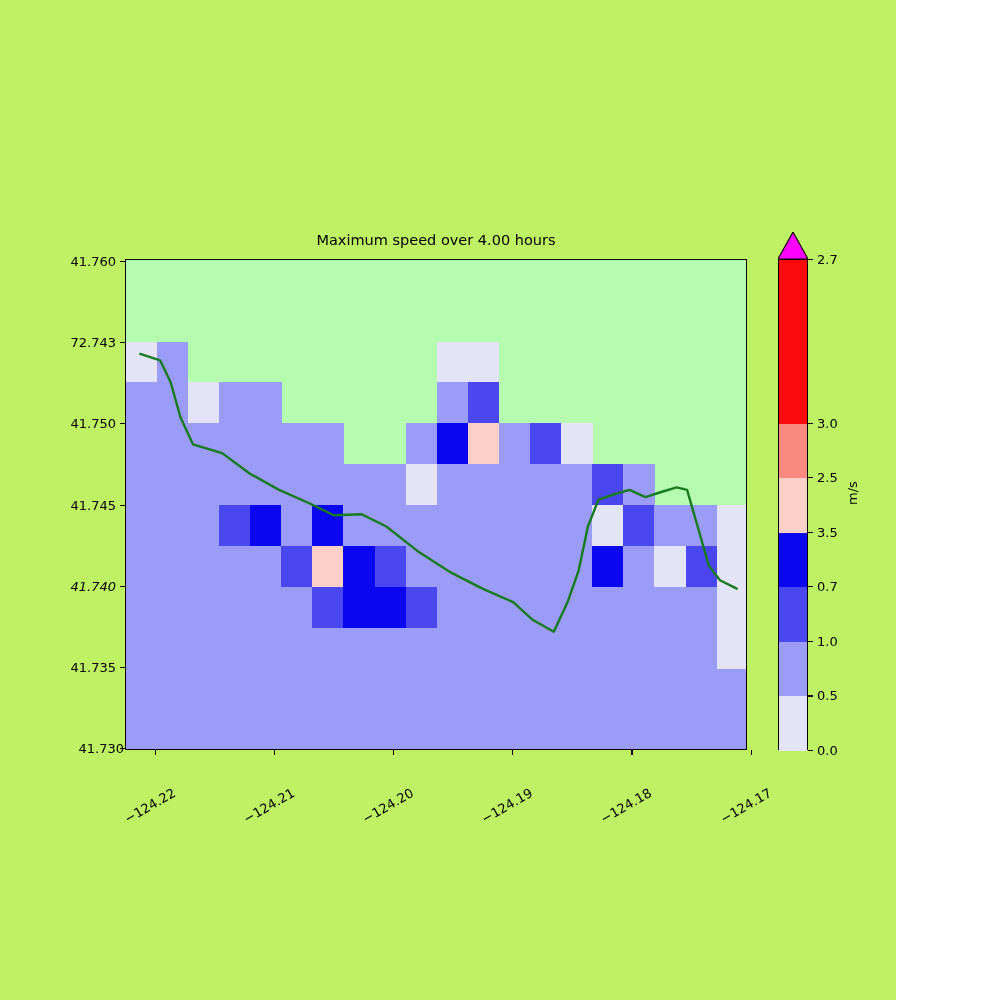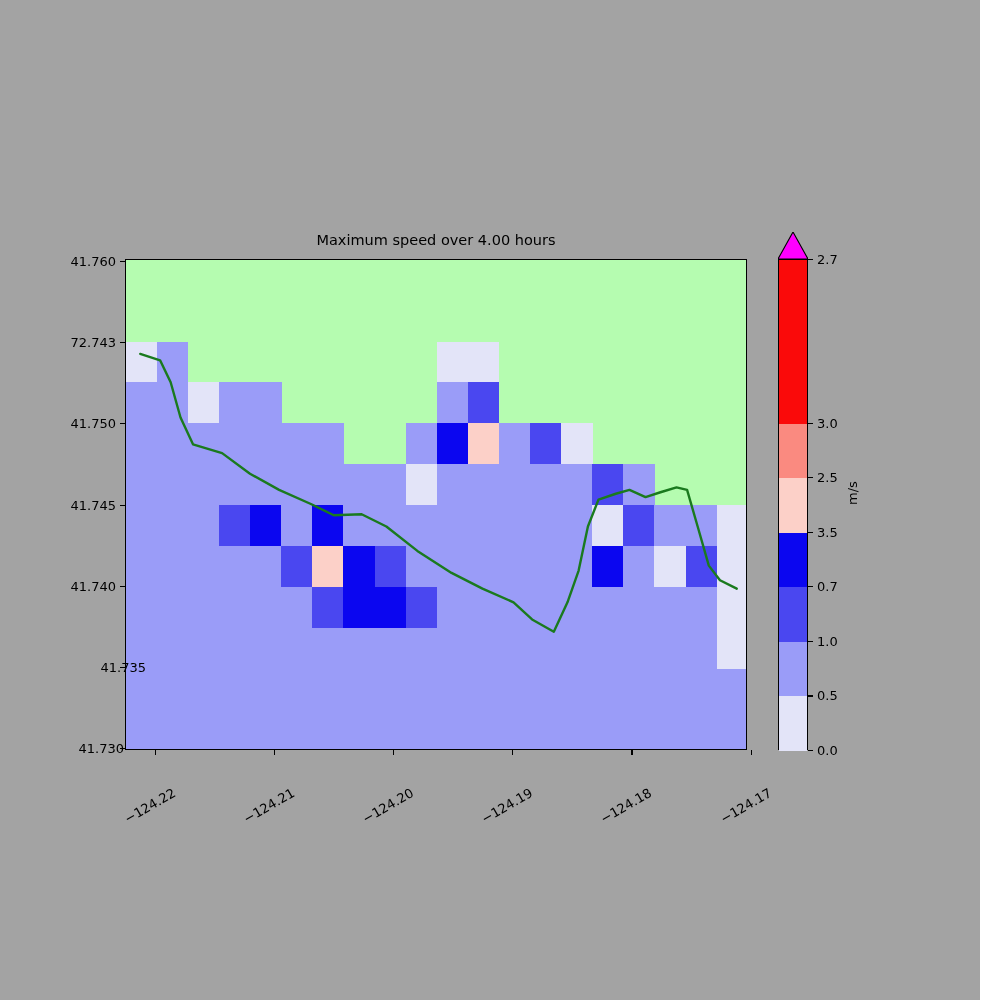--- a/index.html
+++ b/index.html
@@ -1,17 +1,17 @@
 <!DOCTYPE html>
 <html><head>
 <meta charset="utf-8">
 <style>
   html,body{margin:0;padding:0;background:#ffffff;}
   body{width:1000px;height:1000px;font-family:"DejaVu Sans",sans-serif;overflow:hidden;}
-  #stage{position:relative;width:980px;height:1000px;background:#a3a3a3;}
+  #stage{position:relative;width:896px;height:1000px;background:#bef264;}
 
   
   #plot-title{
     position:absolute;left:125px;top:232px;width:622px;
     text-align:center;font-size:14.5px;color:#000;
     font-family:"DejaVu Sans",sans-serif;
   }
 
   
   #axes{
@@ -224,23 +224,23 @@
       </div>
     <svg id="coast-layer" viewBox="0 0 622 491" preserveAspectRatio="none">
       <polyline id="coast-path" fill="none" stroke="#1a7a1e" stroke-width="2.4" stroke-linejoin="round" stroke-linecap="round" points="14.3,94.3 34.2,100.7 44.8,122.8 54.7,158.1 67.2,185.1 96.4,193.9 124.4,214.6 153.6,230.8 186.6,245.5 208.4,256.3 236.4,255.3 261.2,267.6 292.3,292.1 326.6,314.2 357.6,330.0 388.8,343.7 407.4,360.9 429.2,373.2 442.9,343.7 454.1,311.8 463.4,267.6 474.0,240.6 491.4,234.7 505.1,230.8 521.2,238.1 536.2,233.2 552.3,228.3 562.9,230.8 573.5,267.6 584.7,306.9 595.9,321.6 612.7,330.0"></polyline>
     </svg>
   </div>
 
   <div id="ytick-layer">
       <div class="ytick-mark" style="top: 748.374px;"></div>
       <div class="ytick-label-wrap" style="top: 748.374px; padding-right: 9px; padding-left: 8px;">41.730</div>
       <div class="ytick-mark" style="top: 667.083px;"></div>
-      <div class="ytick-label-wrap" style="top: 667.083px; padding-right: 9px; padding-left: 30px;">41.735</div>
+      <div class="ytick-label-wrap" style="top: 667.083px; padding-right: 9px;">41.735</div>
       <div class="ytick-mark" style="top: 585.791px;"></div>
-      <div class="ytick-label-wrap" style="top: 585.791px; padding-right: 9px;">41.740</div>
+      <div class="ytick-label-wrap" style="top: 585.791px; padding-right: 9px; font-style: italic;">41.740</div>
       <div class="ytick-mark" style="top: 504.5px;"></div>
       <div class="ytick-label-wrap" style="top: 504.5px; padding-right: 9px;">41.745</div>
       <div class="ytick-mark" style="top: 423.209px;"></div>
       <div class="ytick-label-wrap" style="top: 423.209px; padding-right: 9px;">41.750</div>
       <div class="ytick-mark" style="top: 341.917px;"></div>
       <div class="ytick-label-wrap" style="top: 341.917px; padding-right: 9px;">72.743</div>
       <div class="ytick-mark" style="top: 260.626px;"></div>
       <div class="ytick-label-wrap" style="top: 260.626px; padding-right: 9px;">41.760</div>
     </div>
   <div id="xtick-layer">

